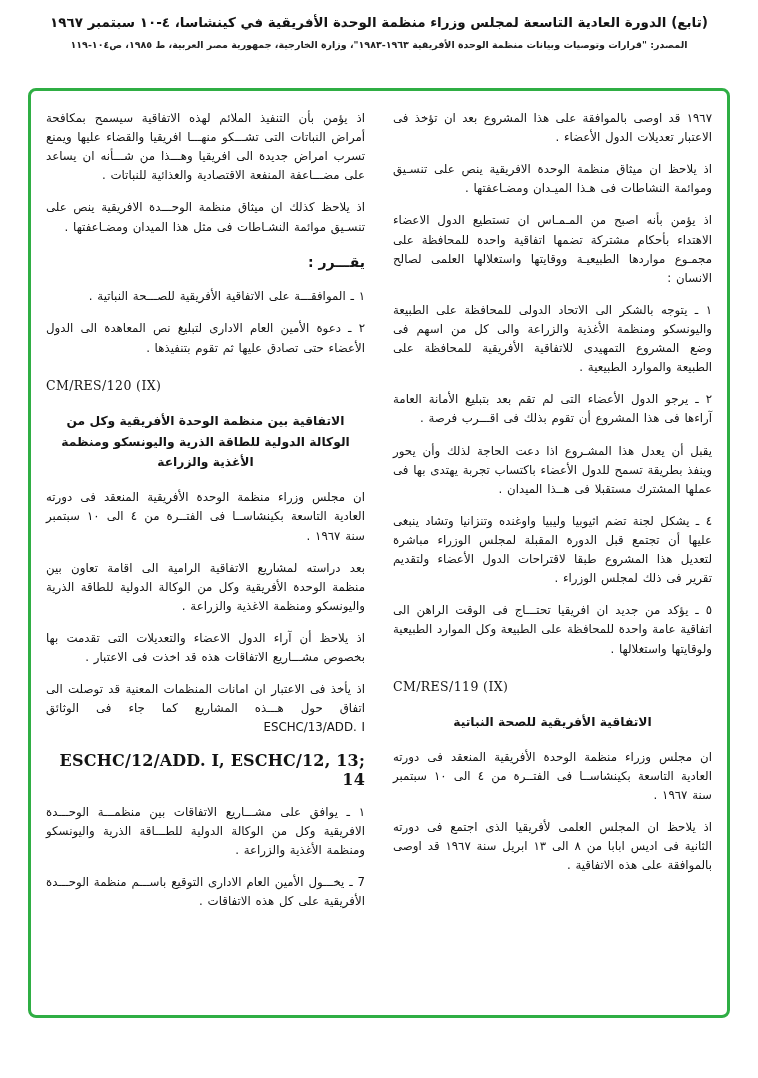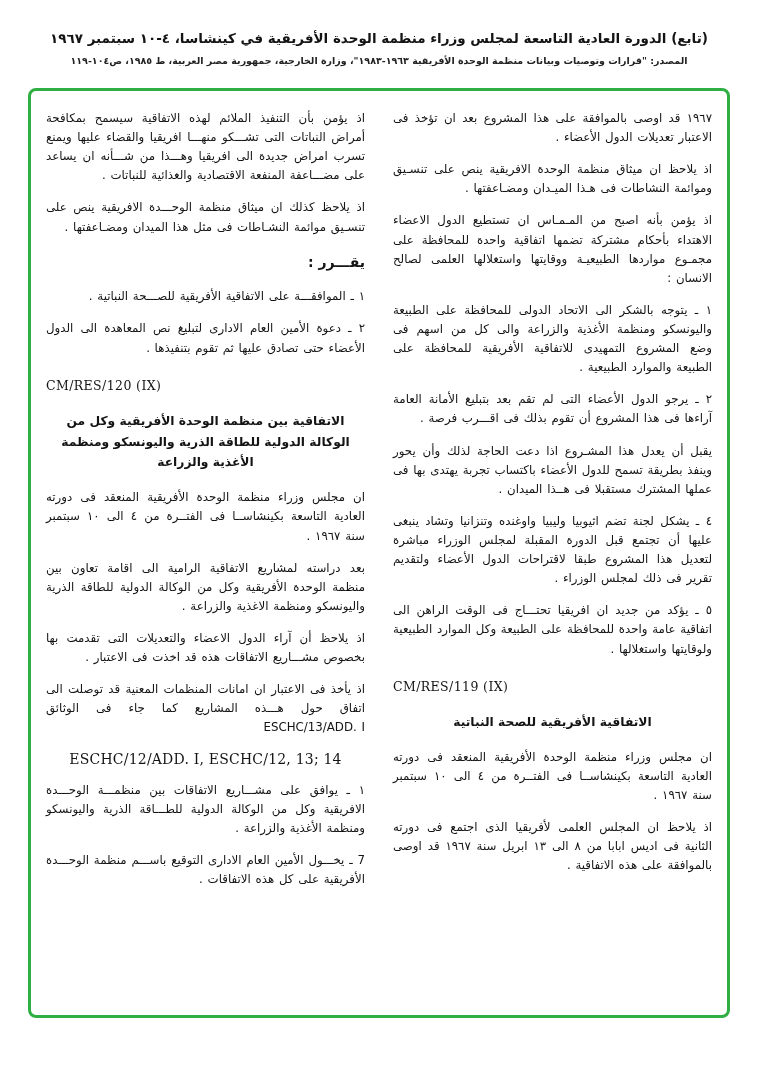--- a/index.html
+++ b/index.html
@@ -5,21 +5,21 @@
   html, body { margin:0; padding:0; background:#ffffff; }
   .page {
     position:relative;
     width:758px; height:1078px;
     margin:0 auto;
     background:#ffffff;
     color:#141414;
     font-family:"DejaVu Sans", sans-serif;
     overflow:hidden;
   }
-  .header { direction:rtl; text-align:center; padding-top:28px; }
+  .header { direction:rtl; text-align:center; padding-top:12px; }
   .header-title {
     font-weight:bold; font-size:13.5px; line-height:1.5;
     margin:0 40px;
   }
   .header-source {
     font-weight:bold; font-size:9.5px; margin-top:7px; color:#222;
   }
   .content-box {
     position:absolute; left:28px; right:28px; top:88px; bottom:60px;
     border:3px solid #2fae44; border-radius:8px;
@@ -33,24 +33,25 @@
     margin:0 0 13px 0; word-spacing:1px;
   }
   p.decides { font-size:14px; line-height:1.62; margin:14px 0 14px 0; font-weight:bold; }
   p.code {
     direction:ltr; text-align:left;
     font-family:"DejaVu Serif", serif;
     font-size:12.5px; letter-spacing:0.4px;
     margin:20px 0 18px 0;
   }
   p.code-follow {
-    direction:ltr; text-align:center;
+    direction:ltr; text-align:right;
     font-family:"DejaVu Serif", serif;
-    font-size:14px; letter-spacing:0.2px;
+    font-size:16px; letter-spacing:0.2px;
     margin:0 0 14px 0;
+    font-weight:bold;
   }
   p.heading {
     font-weight:bold; text-align:center;
     font-size:12.3px; line-height:1.7;
     margin:2px 6px 15px 6px;
   }
   .page-number {
     position:absolute; bottom:22px; left:0; width:100%;
     text-align:center; font-size:14px; font-weight:bold;
   }

